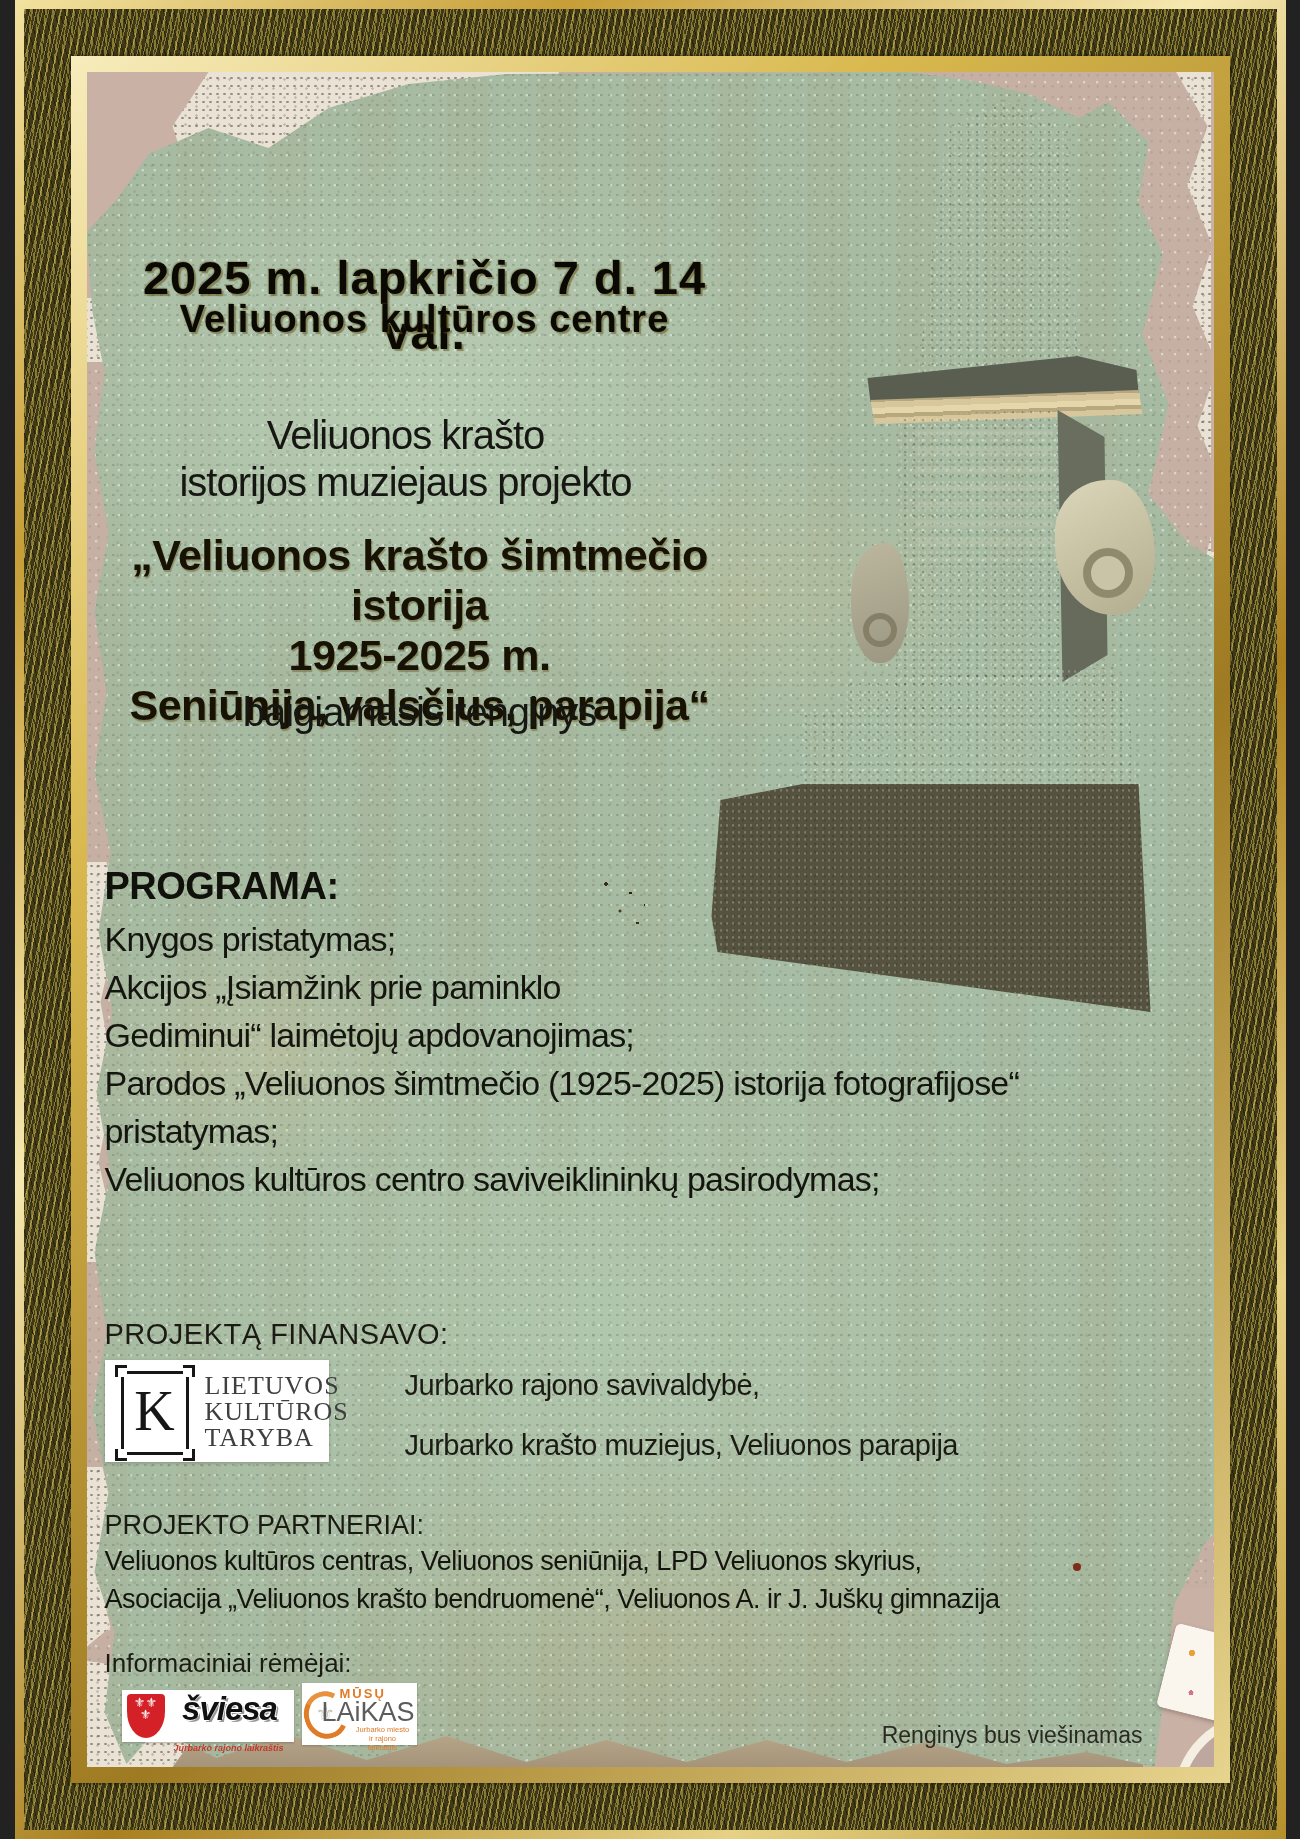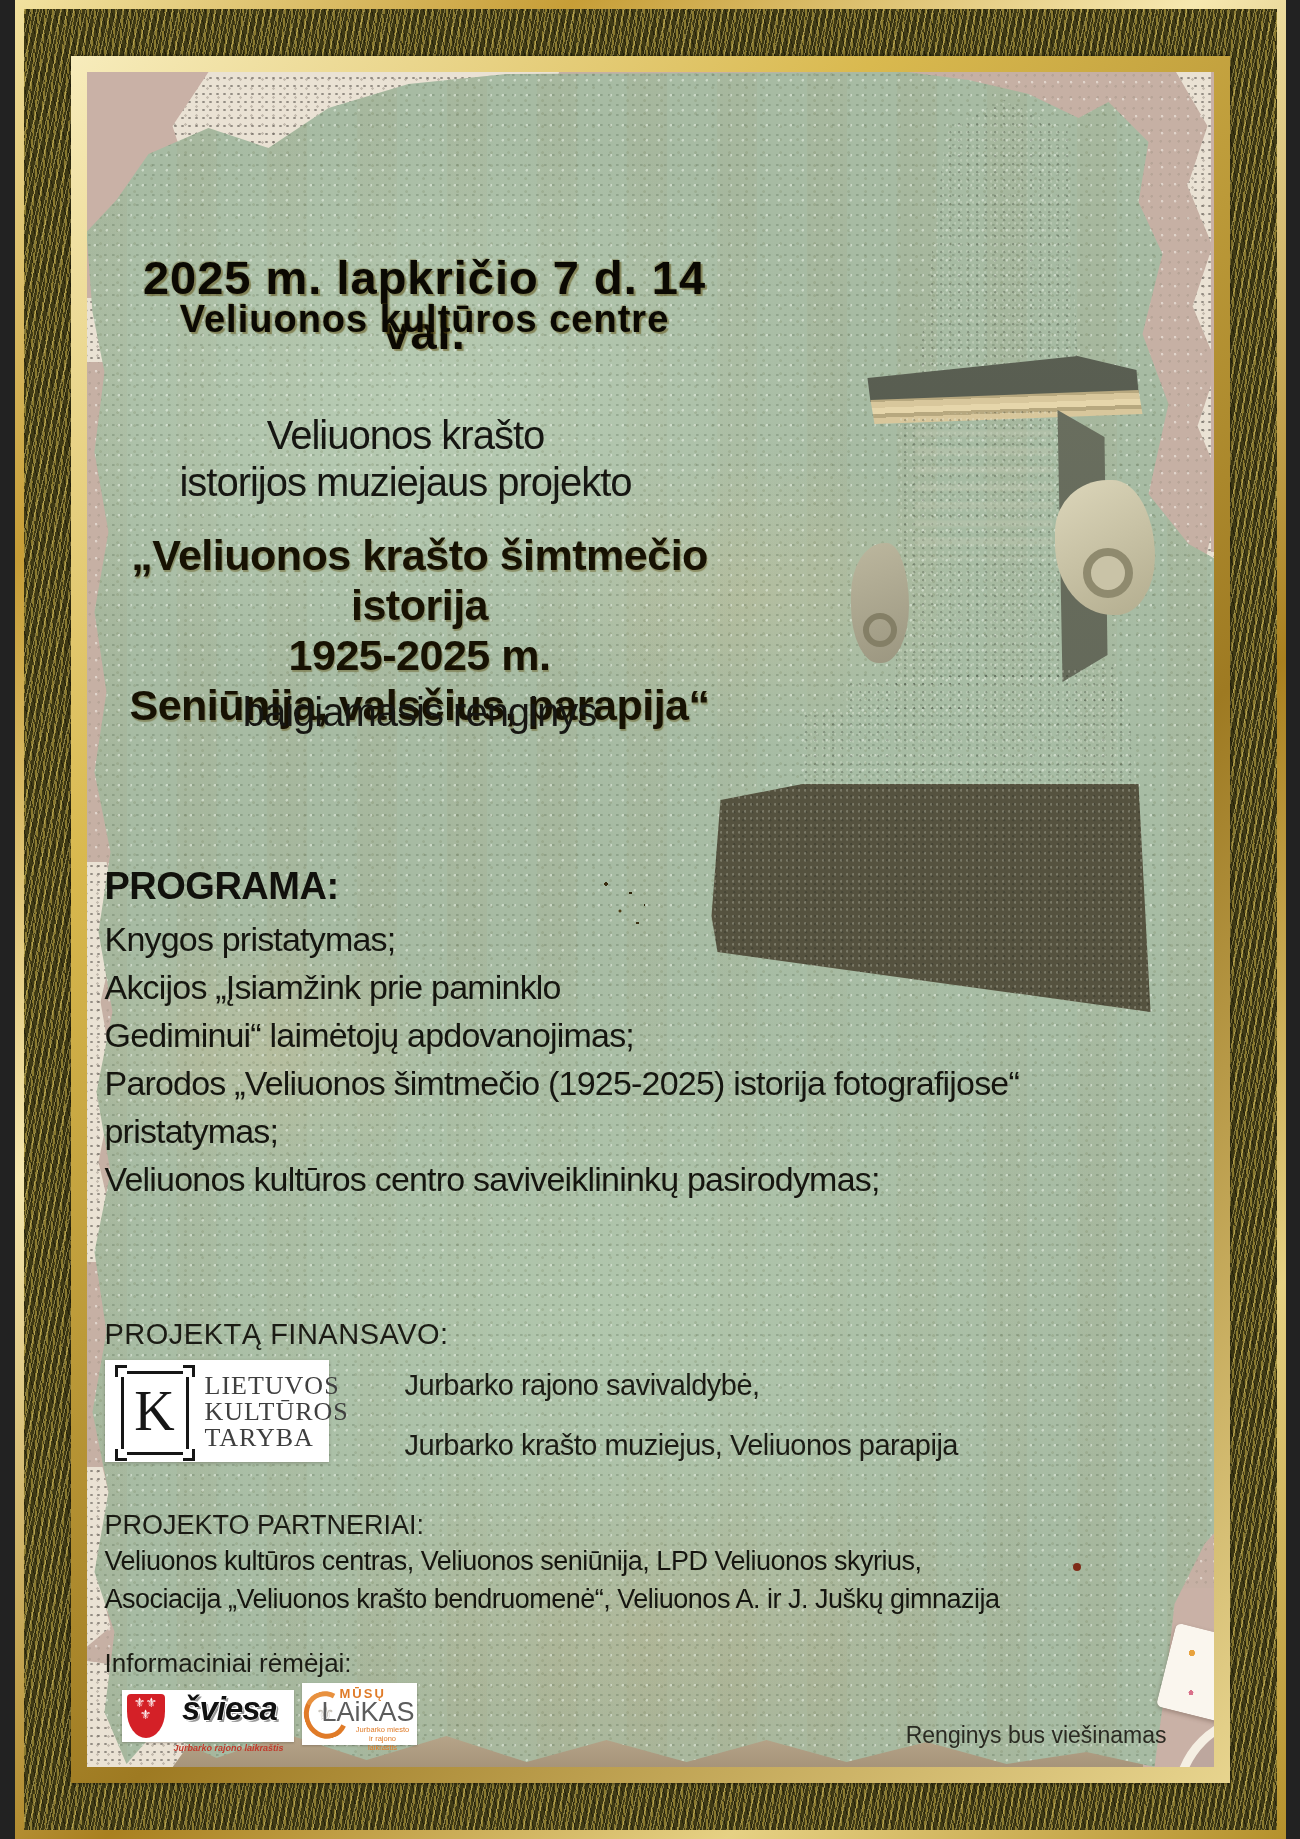--- a/index.html
+++ b/index.html
@@ -158,21 +158,21 @@
   .program-heading{left:18px;top:793px;font-size:38px;font-weight:700;color:#11110c;letter-spacing:-0.5px;}
   .program-list{left:18px;top:843px;width:1080px;font-size:34px;line-height:48px;
     color:#15150f;letter-spacing:-0.8px;list-style:none;margin:0;padding:0;}
   .funding-heading{left:18px;top:1246px;font-size:29px;color:#1b1b14;letter-spacing:0.5px;}
   .funder1{left:318px;top:1297px;font-size:29px;color:#1b1b14;letter-spacing:-0.5px;}
   .funder2{left:318px;top:1357px;font-size:29px;color:#1b1b14;letter-spacing:-0.5px;}
   .partners-heading{left:18px;top:1438px;font-size:27px;color:#1b1b14;}
   .partners1{left:18px;top:1474px;font-size:27px;color:#15150f;letter-spacing:-0.5px;}
   .partners2{left:18px;top:1512px;font-size:27px;color:#15150f;letter-spacing:-0.5px;}
   .media-heading{left:18px;top:1576px;font-size:26px;color:#1b1b14;}
-  .footer-note{left:680px;top:1650px;width:400px;text-align:right;font-size:23px;color:#2a2a22;}
+  .footer-note{left:656px;top:1650px;width:400px;text-align:right;font-size:23px;color:#2a2a22;}
   
   .lkt{position:absolute;left:18px;top:1288px;width:224px;height:102px;background:#fff;z-index:5;
     box-shadow:0 1px 3px rgba(60,50,40,.3);}
   .k-emblem{position:absolute;left:16px;top:11px;width:62px;height:78px;border:3px solid #161616;}
   .k-letter{position:absolute;left:0;top:6px;width:62px;text-align:center;
     font-family:"Liberation Serif",serif;font-size:56px;line-height:62px;color:#161616;}
   .k-tab{position:absolute;width:9px;height:9px;border:3px solid #161616;background:#fff;}
   .k-tab.tl{left:-9px;top:-9px;border-right:none;border-bottom:none;}
   .k-tab.tr{right:-9px;top:-9px;border-left:none;border-bottom:none;}
   .k-tab.bl{left:-9px;bottom:-9px;border-right:none;border-top:none;}

